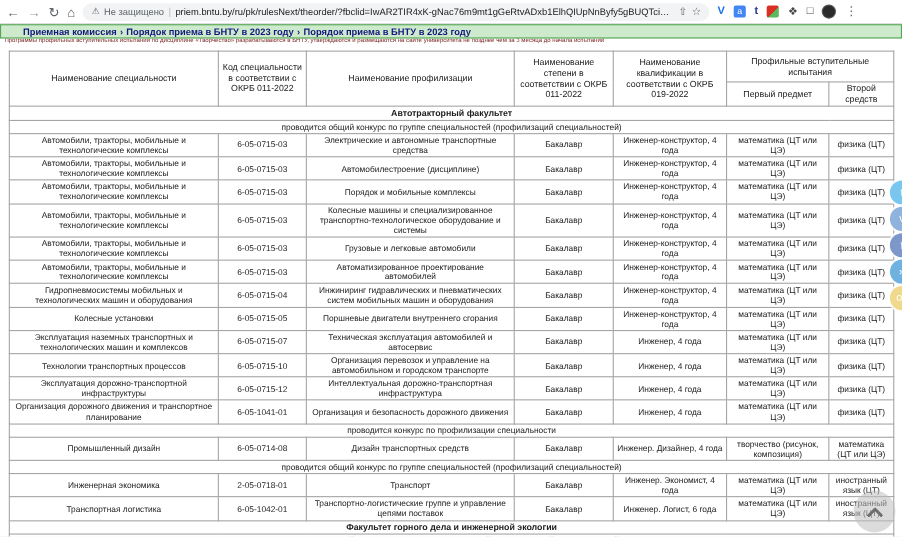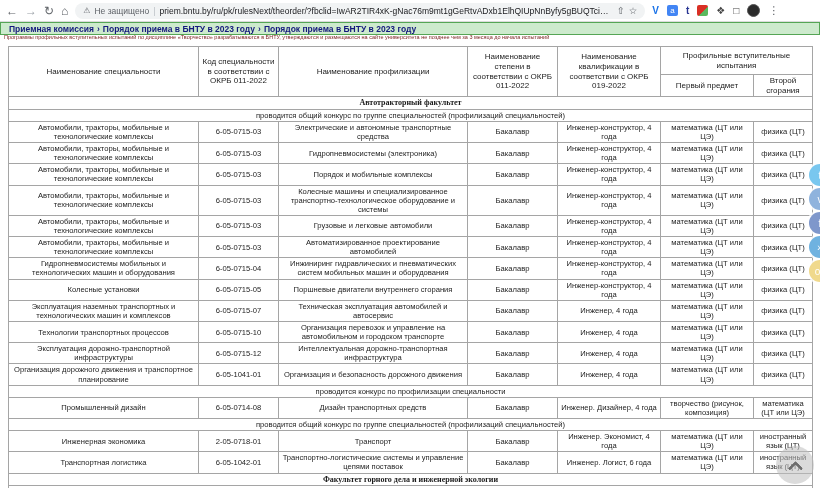--- a/index.html
+++ b/index.html
@@ -27,39 +27,39 @@
   .ext-adg { width:11px; height:11px; border-radius:2px;
     background:linear-gradient(135deg,#d93025 55%,#5bb85d 55%); }
   .ext-puzzle { color:#444; font-size:10px; }
   .ext-tab { color:#444; font-size:10px; }
   .avatar { width:13px; height:13px; border-radius:50%; background:#2b2b2b; border:1px solid #555; }
   .menu-dots { color:#5f6368; font-size:11px; }
 
   
   .breadcrumb-bar { position:absolute; top:22px; left:0; width:820px; height:13px;
     background:#cdeacd; border:1px solid #55a555; display:flex; align-items:center;
-    padding:0 8px; z-index:3; }
+    padding:0 20px; z-index:3; }
   .crumb { color:#14187d; font-size:8.5px; font-weight:bold; white-space:nowrap; cursor:pointer; }
   .crumb-sep { color:#14187d; font-size:8.5px; font-weight:bold; margin:0 3px; }
 
   
   .note-line { position:absolute; top:34px; left:4px; width:812px; height:8px; overflow:hidden;
     color:#7a1f1f; font-size:5.5px; white-space:nowrap; z-index:1; }
 
   
   .spec-table { position:absolute; top:46px; left:8px; width:804px; border-collapse:collapse;
     table-layout:fixed; background:#fff; }
   .spec-table th, .spec-table td { border:1px solid #a5a5a5; color:#1c1c1c;
     text-align:center; vertical-align:middle; padding:1px 3px; }
   .spec-table th { font-size:8px; font-weight:normal; line-height:1.2; }
   .spec-table td { font-size:7.6px; line-height:1.2; }
   .hdr-top th { height:28px; }
   .hdr-sub th { height:14px; }
   tr.row-data td { height:20px; }
-  td.section { font-weight:bold; font-size:8px; height:11px;font-family:Liberation Serif, serif; }
+  td.section { font-weight:bold; font-size:8px; height:11px; }
   td.note { font-size:7.6px; height:11px;text-align:center; }
 
   
   .share-stack { position:absolute; top:164px; right:-11px; display:flex; flex-direction:column;
     gap:2px; z-index:4; }
   .share-btn { width:22px; height:22px; border-radius:50%; color:#ffffff; font-size:10px;
     display:flex; align-items:center; justify-content:center; cursor:pointer;
     box-shadow:0 0 0 2px rgba(255,255,255,0.85); }
 
   
@@ -123,21 +123,21 @@
       <tr class="hdr-top">
         <th rowspan="2">Наименование специальности</th>
         <th rowspan="2">Код специальности в соответствии с ОКРБ 011-2022</th>
         <th rowspan="2">Наименование профилизации</th>
         <th rowspan="2">Наименование степени в соответствии с ОКРБ 011-2022</th>
         <th rowspan="2">Наименование квалификации в соответствии с ОКРБ 019-2022</th>
         <th colspan="2">Профильные вступительные испытания</th>
       </tr>
       <tr class="hdr-sub">
         <th>Первый предмет</th>
-        <th>Второй сгорания</th>
+        <th>Второй средств</th>
       </tr>
     </thead>
     <tbody>
         <tr>
           <td colspan="7" class="section">Автотракторный факультет</td>
         </tr>
         <tr>
           <td colspan="7" class="note">проводится общий конкурс по группе специальностей (профилизаций специальностей)</td>
         </tr>
         <tr class="row-data">
@@ -145,21 +145,21 @@
           <td>6-05-0715-03</td>
           <td>Электрические и автономные транспортные средства</td>
           <td>Бакалавр</td>
           <td>Инженер-конструктор, 4 года</td>
           <td>математика (ЦТ или ЦЭ)</td>
           <td>физика (ЦТ)</td>
         </tr>
         <tr class="row-data">
           <td>Автомобили, тракторы, мобильные и технологические комплексы</td>
           <td>6-05-0715-03</td>
-          <td>Гидропневмосистемы (электроника)</td>
+          <td>Автомобилестроение (дисциплине)</td>
           <td>Бакалавр</td>
           <td>Инженер-конструктор, 4 года</td>
           <td>математика (ЦТ или ЦЭ)</td>
           <td>физика (ЦТ)</td>
         </tr>
         <tr class="row-data">
           <td>Автомобили, тракторы, мобильные и технологические комплексы</td>
           <td>6-05-0715-03</td>
           <td>Порядок и мобильные комплексы</td>
           <td>Бакалавр</td>
@@ -268,21 +268,21 @@
           <td>2-05-0718-01</td>
           <td>Транспорт</td>
           <td>Бакалавр</td>
           <td>Инженер. Экономист, 4 года</td>
           <td>математика (ЦТ или ЦЭ)</td>
           <td>иностранный язык (ЦТ)</td>
         </tr>
         <tr class="row-data">
           <td>Транспортная логистика</td>
           <td>6-05-1042-01</td>
-          <td>Транспортно-логистические системы и управление цепями поставок</td>
+          <td>Транспортно-логистические группе и управление цепями поставок</td>
           <td>Бакалавр</td>
           <td>Инженер. Логист, 6 года</td>
           <td>математика (ЦТ или ЦЭ)</td>
           <td>иностранный язык (ЦТ)</td>
         </tr>
         <tr>
           <td colspan="7" class="section">Факультет горного дела и инженерной экологии</td>
         </tr>
         <tr>
           <td colspan="7" class="note">проводится общий конкурс по группе специальностей (профилизаций специальностей)</td>

